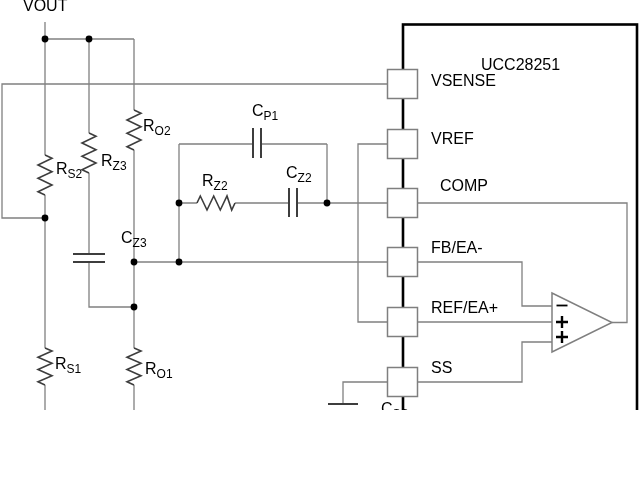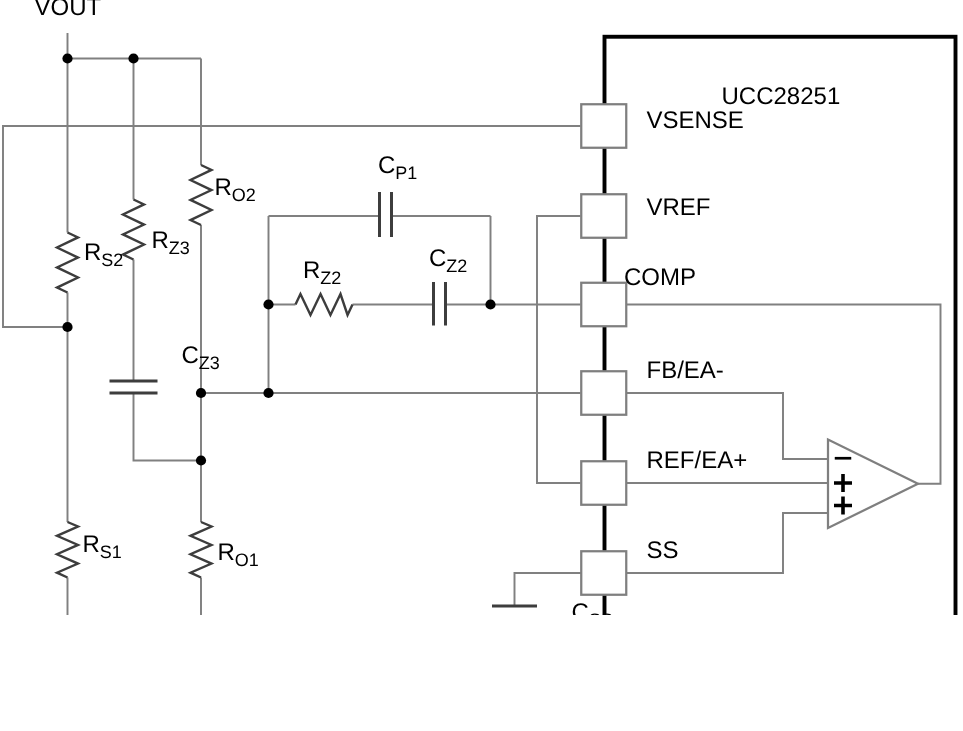--- a/index.html
+++ b/index.html
@@ -96,21 +96,21 @@
       <circle cx="179" cy="262" r="3.4"></circle>
       <circle cx="134" cy="307" r="3.4"></circle>
     </g>
   </svg>
 
   <div class="lbl" style="left:23px;top:-3px;">VOUT</div>
   <div class="lbl" style="left:481px;top:36px;margin-top:20px;">UCC28251</div>
 
   <div class="lbl" style="left:431px;top:72px;text-align:right;">VSENSE</div>
   <div class="lbl" style="left:431px;top:130px;">VREF</div>
-  <div class="lbl" style="left:416px;top:177px;">COMP</div>
+  <div class="lbl" style="left:440px;top:177px;">COMP</div>
   <div class="lbl" style="left:431px;top:239px;">FB/EA-</div>
   <div class="lbl" style="left:431px;top:299px;">REF/EA+</div>
   <div class="lbl" style="left:431px;top:359px;">SS</div>
 
   <div class="lbl" style="left:56px;top:160px;"><span>R</span><sub>S2</sub></div>
   <div class="lbl" style="left:101px;top:152px;"><span>R</span><sub>Z3</sub></div>
   <div class="lbl" style="left:143px;top:117px;"><span>R</span><sub>O2</sub></div>
   <div class="lbl" style="left:121px;top:229px;text-align:center;"><span>C</span><sub>Z3</sub></div>
   <div class="lbl" style="left:252px;top:102px;"><span>C</span><sub>P1</sub></div>
   <div class="lbl" style="left:202px;top:172px;"><span>R</span><sub>Z2</sub></div>

